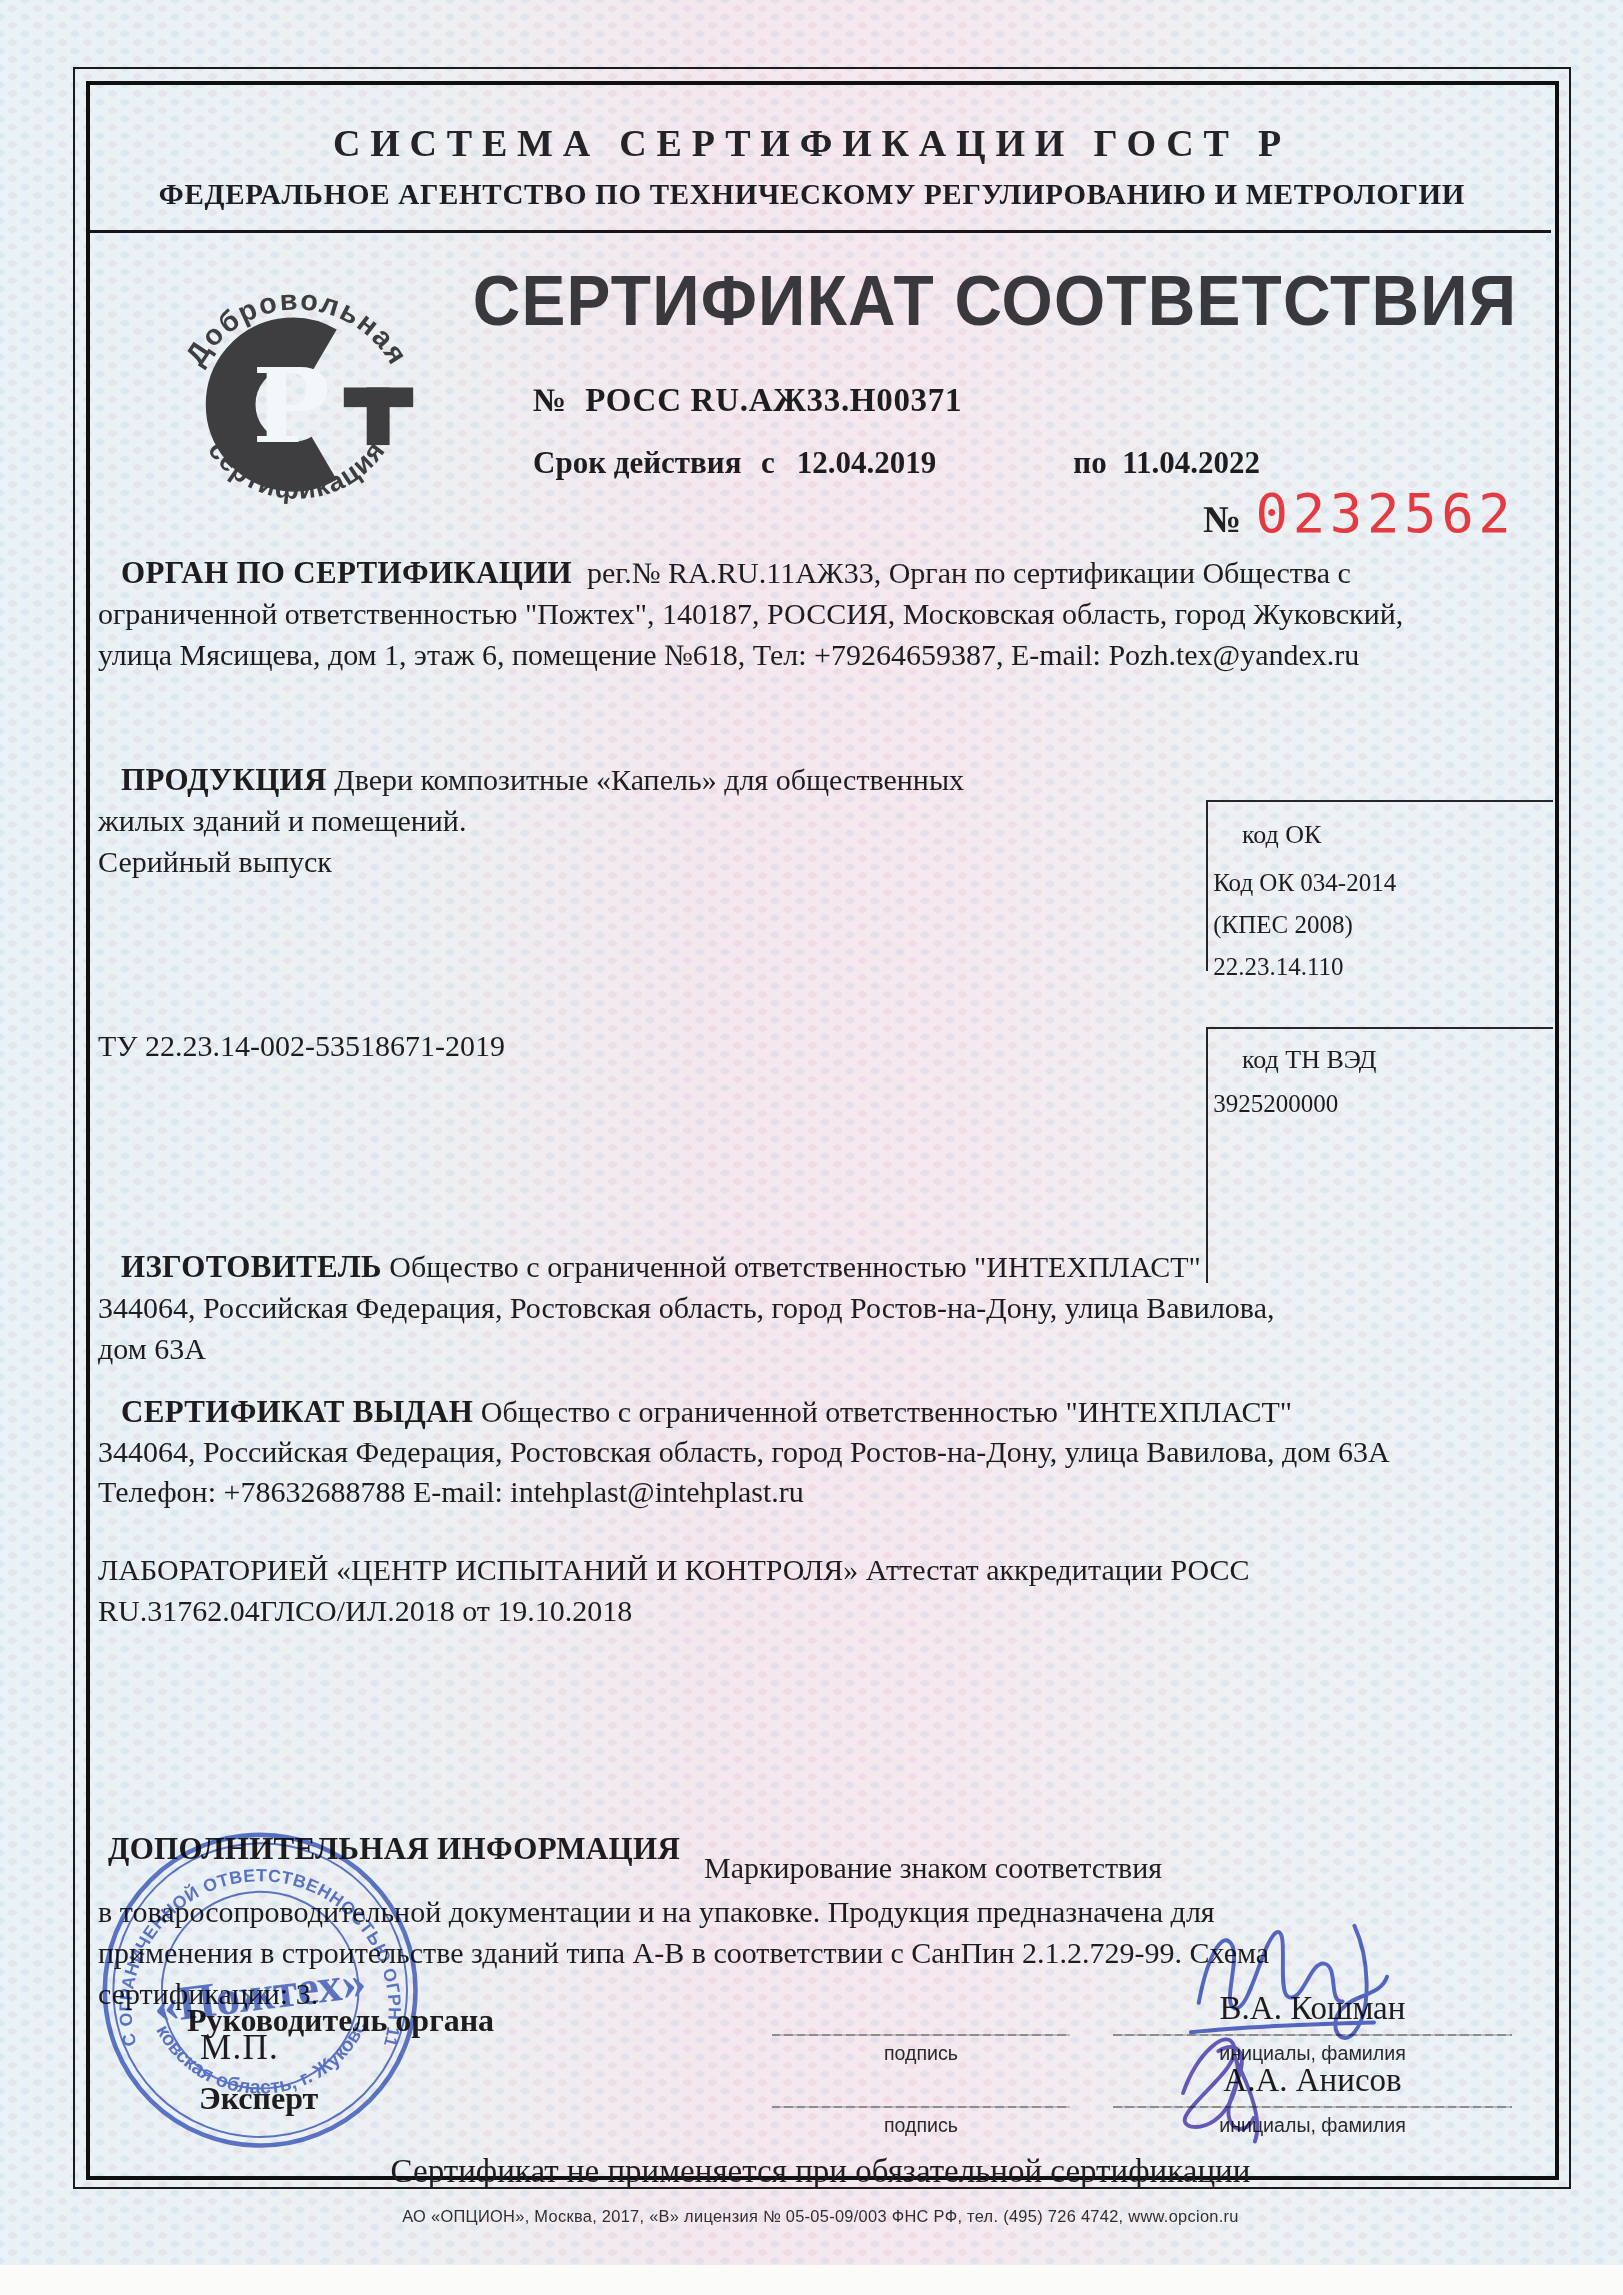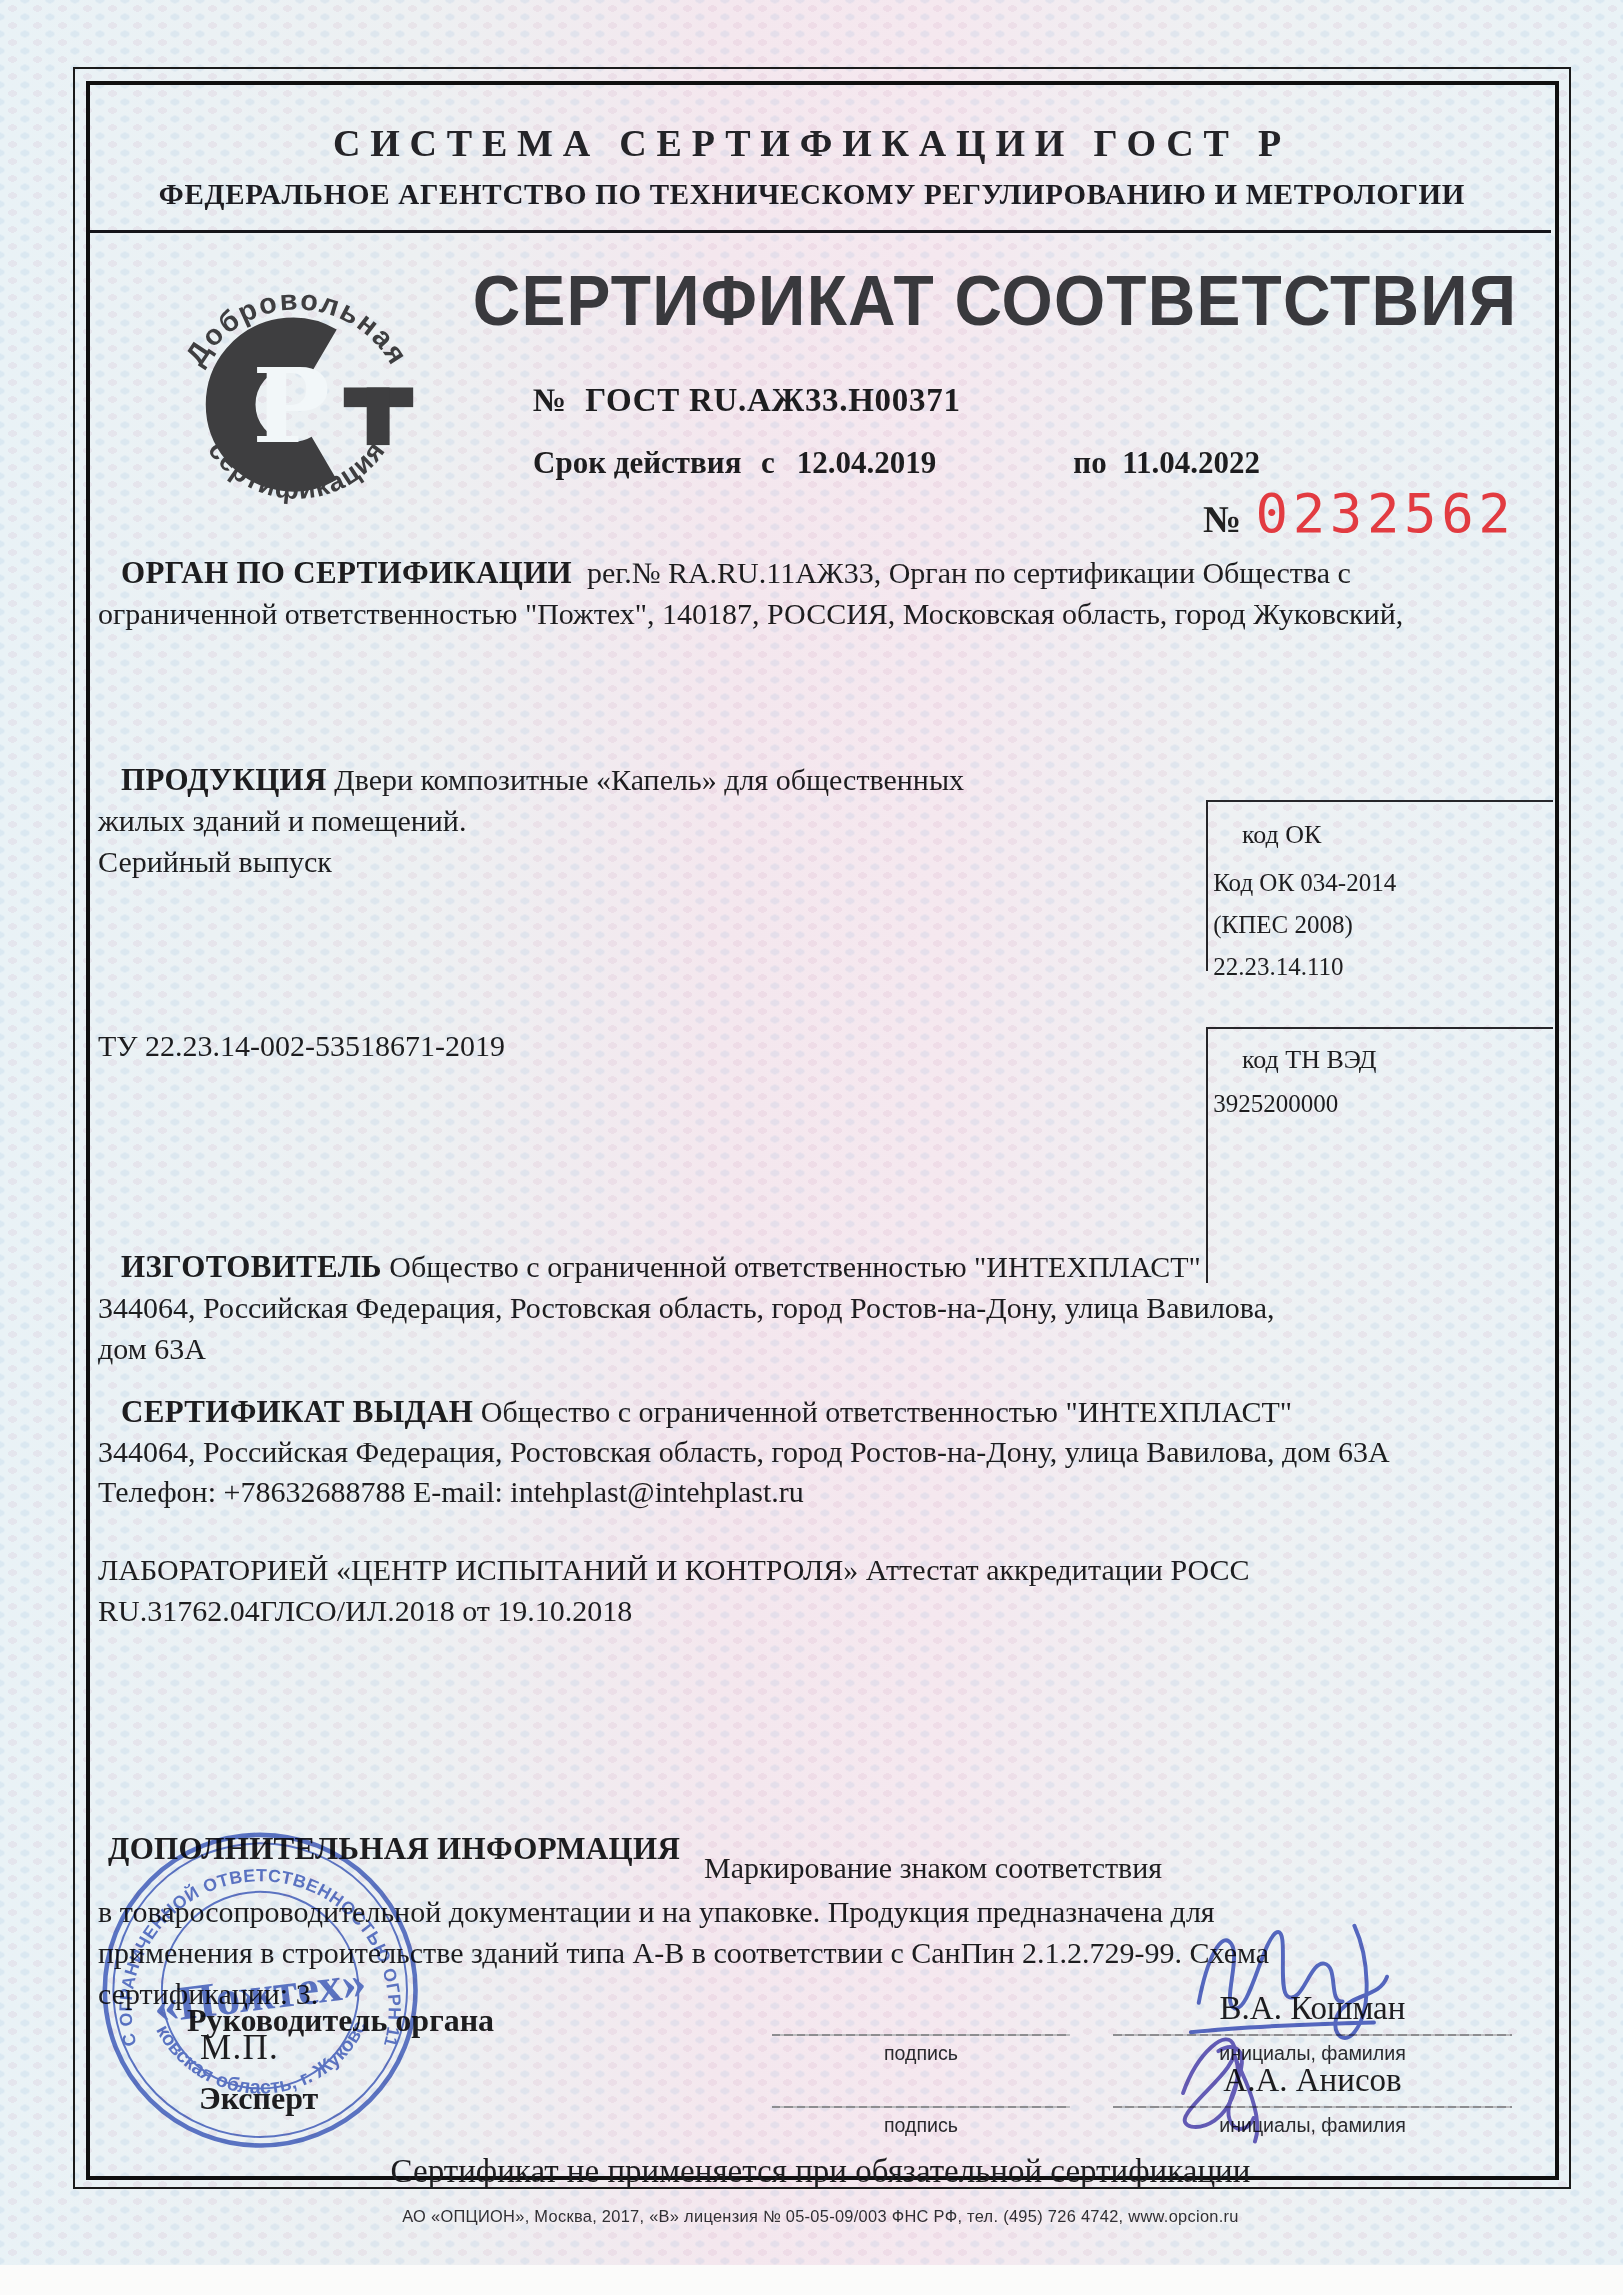--- a/index.html
+++ b/index.html
@@ -105,34 +105,35 @@
     </text>
     <path d="M 252 148 A 95 95 0 1 0 252 312" fill="none" stroke="#3e3e40" stroke-width="76"></path>
     <text x="142" y="287" font-family="DejaVu Serif, serif" font-weight="700" font-size="158" fill="#f2f7f9">Р</text>
     <rect x="282" y="204" width="106" height="30" fill="#3e3e40"></rect>
     <rect x="317" y="204" width="35" height="88" fill="#3e3e40"></rect>
   </svg>
 
   <div class="abs doc-title">СЕРТИФИКАТ СООТВЕТСТВИЯ</div>
 
   <div class="abs cert-no">
-    <span class="num-sign">№</span><span>ГОСТ RU.АЖ33.Н00371</span>
+    <span class="num-sign">№</span><span>РОСС RU.АЖ33.Н00371</span>
   </div>
   <div class="abs validity">
     <span>Срок действия</span><span class="sp1">с</span><span class="sp2">12.04.2019</span><span class="sp3">по</span><span class="sp4">11.04.2022</span>
   </div>
 
   <div class="abs serial-row">
     <span class="serial-sign serif">№</span>
     <span class="serial-num" style="color:#e23b41;">0232562</span>
   </div>
 
   <div class="abs body-block organ">
     <div class="indent"><span class="sec-label">ОРГАН ПО СЕРТИФИКАЦИИ</span>&nbsp;&nbsp;<span>рег.№ RA.RU.11АЖ33, Орган по сертификации Общества с</span></div>
     <div>ограниченной ответственностью "Пожтех", 140187, РОССИЯ, Московская область, город Жуковский,</div>
+    <div>улица Мясищева, дом 1, этаж 6, помещение №618, Тел: +79264659387, E-mail: Pozh.tex@yandex.ru</div>
   </div>
 
   <div class="abs body-block production">
     <div class="indent"><span class="sec-label">ПРОДУКЦИЯ</span>&nbsp;<span>Двери композитные «Капель» для общественных</span></div>
     <div>жилых зданий и помещений.</div>
     <div>Серийный выпуск</div>
   </div>
 
   <div class="abs code-box ok-box">
     <div class="abs box-small-label" style="left:34px;top:18.3px;">код ОК</div>

